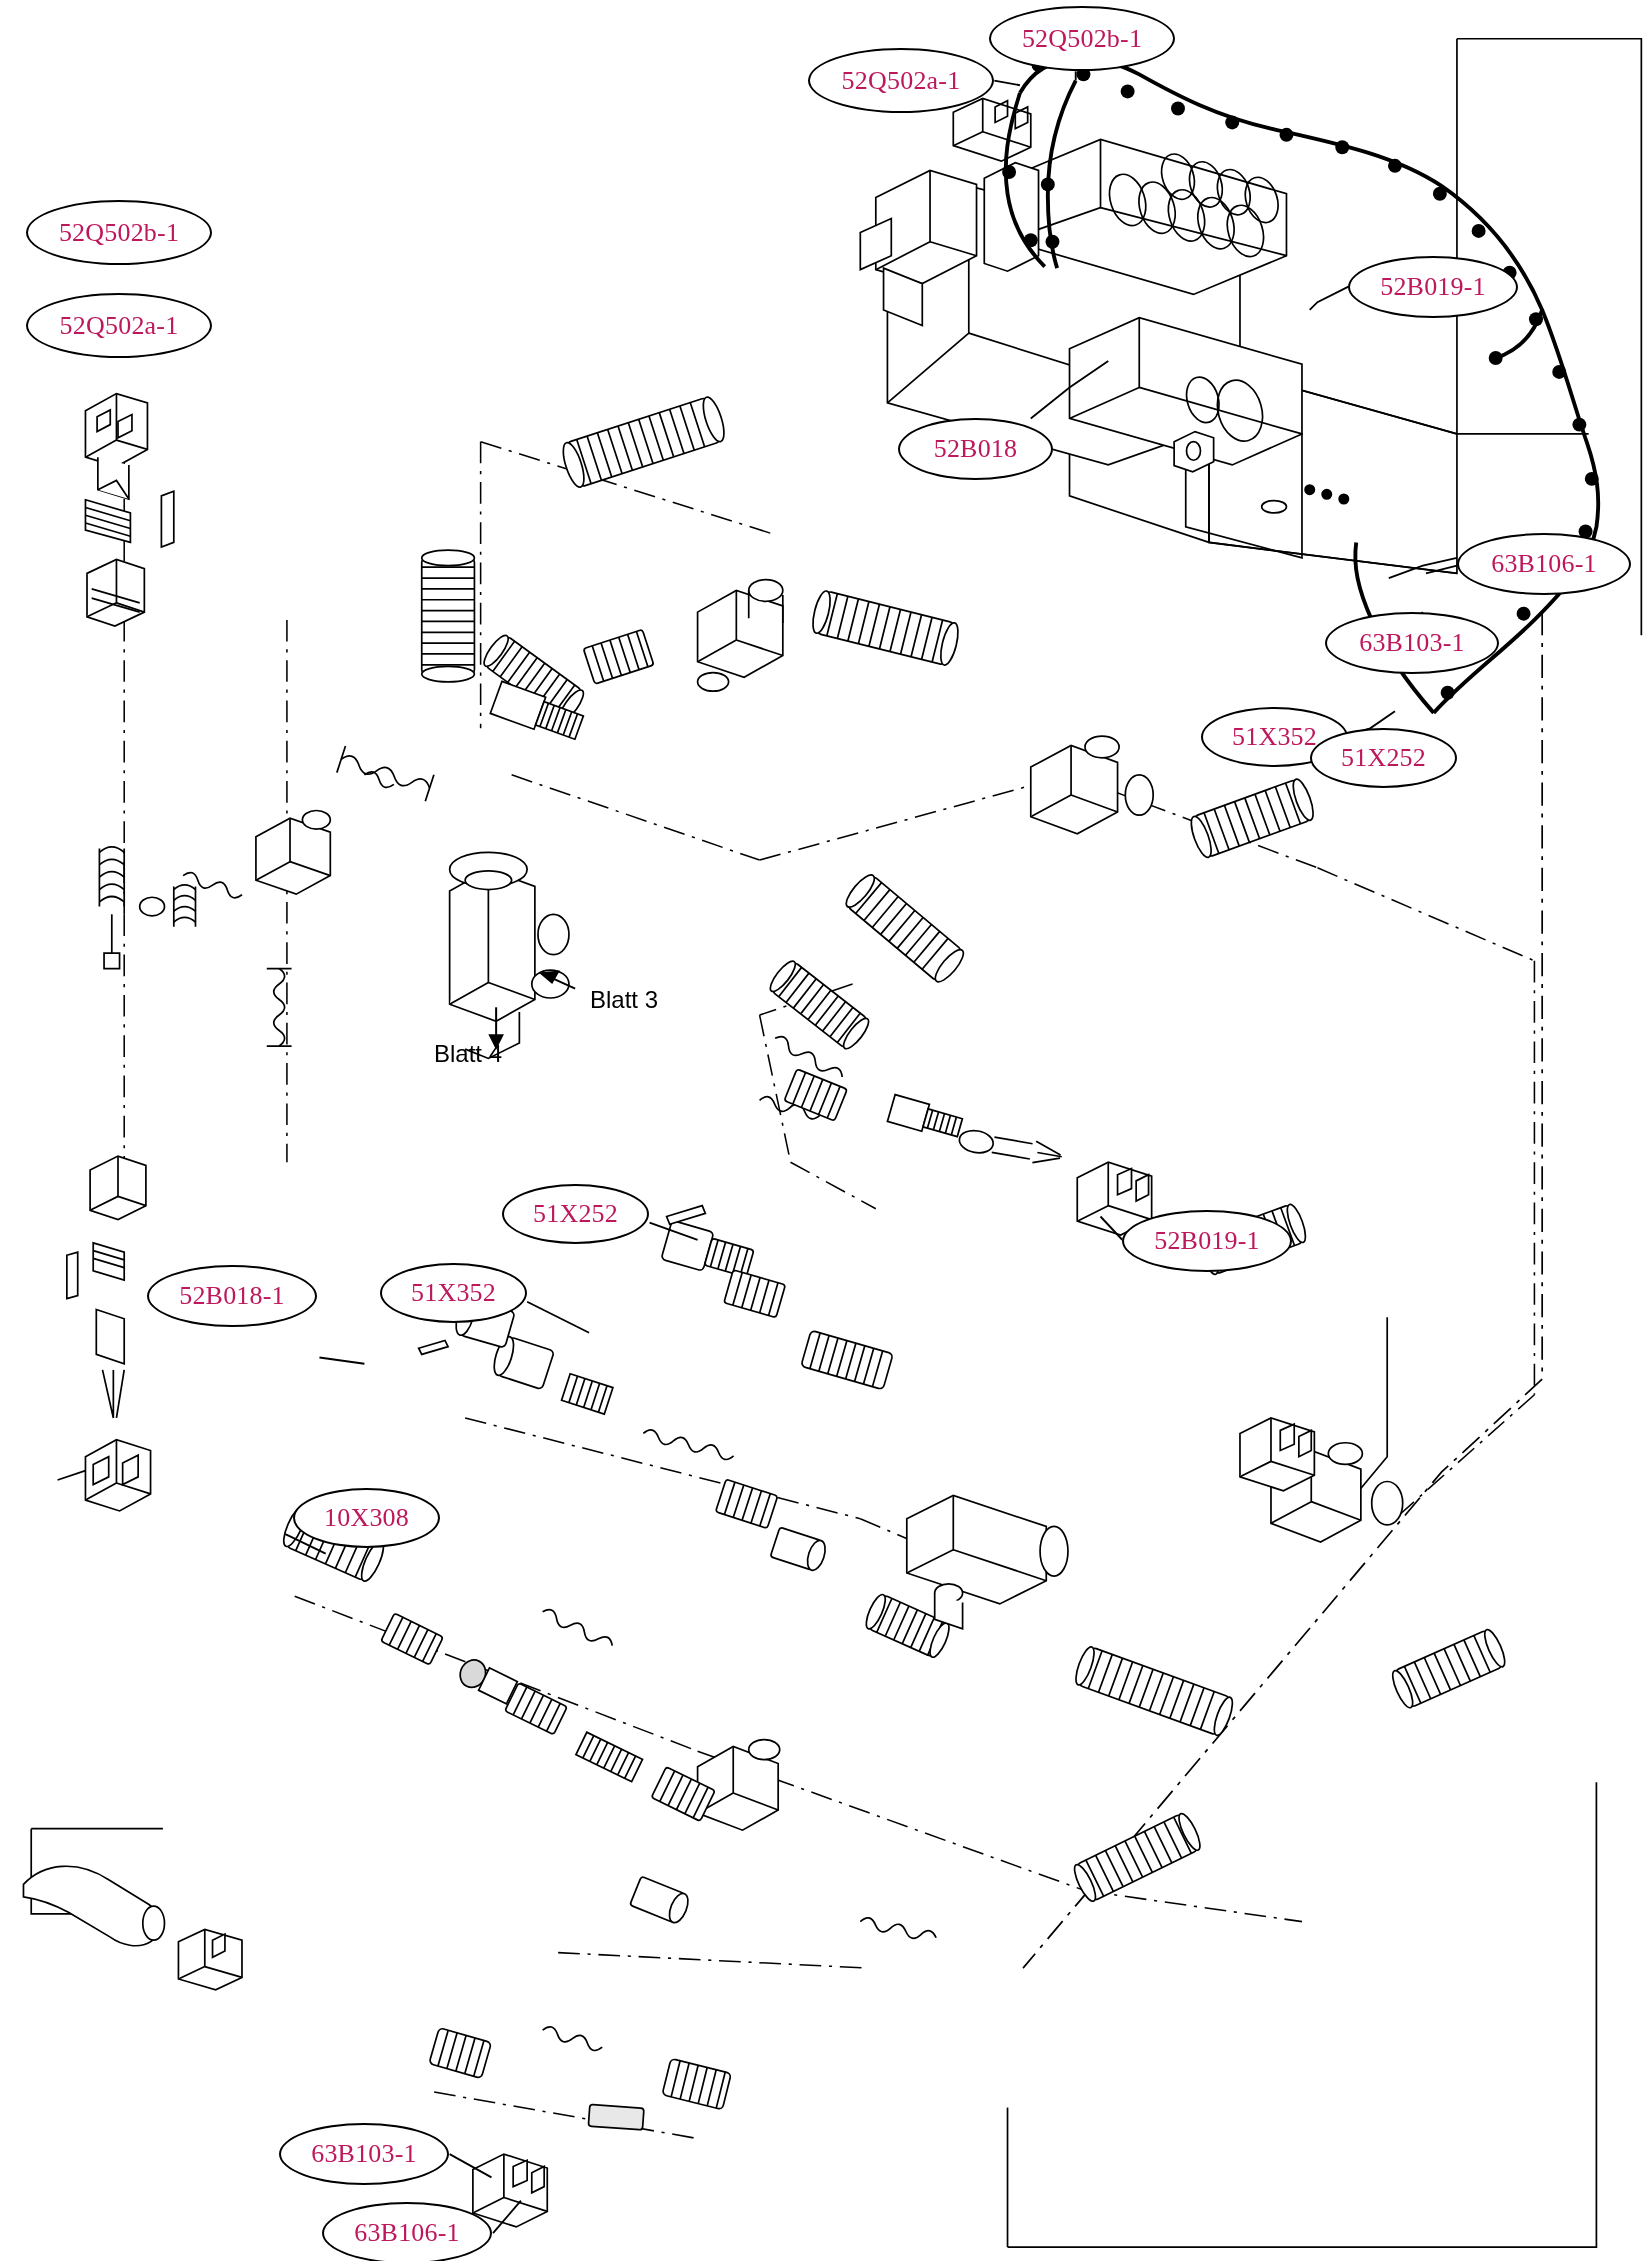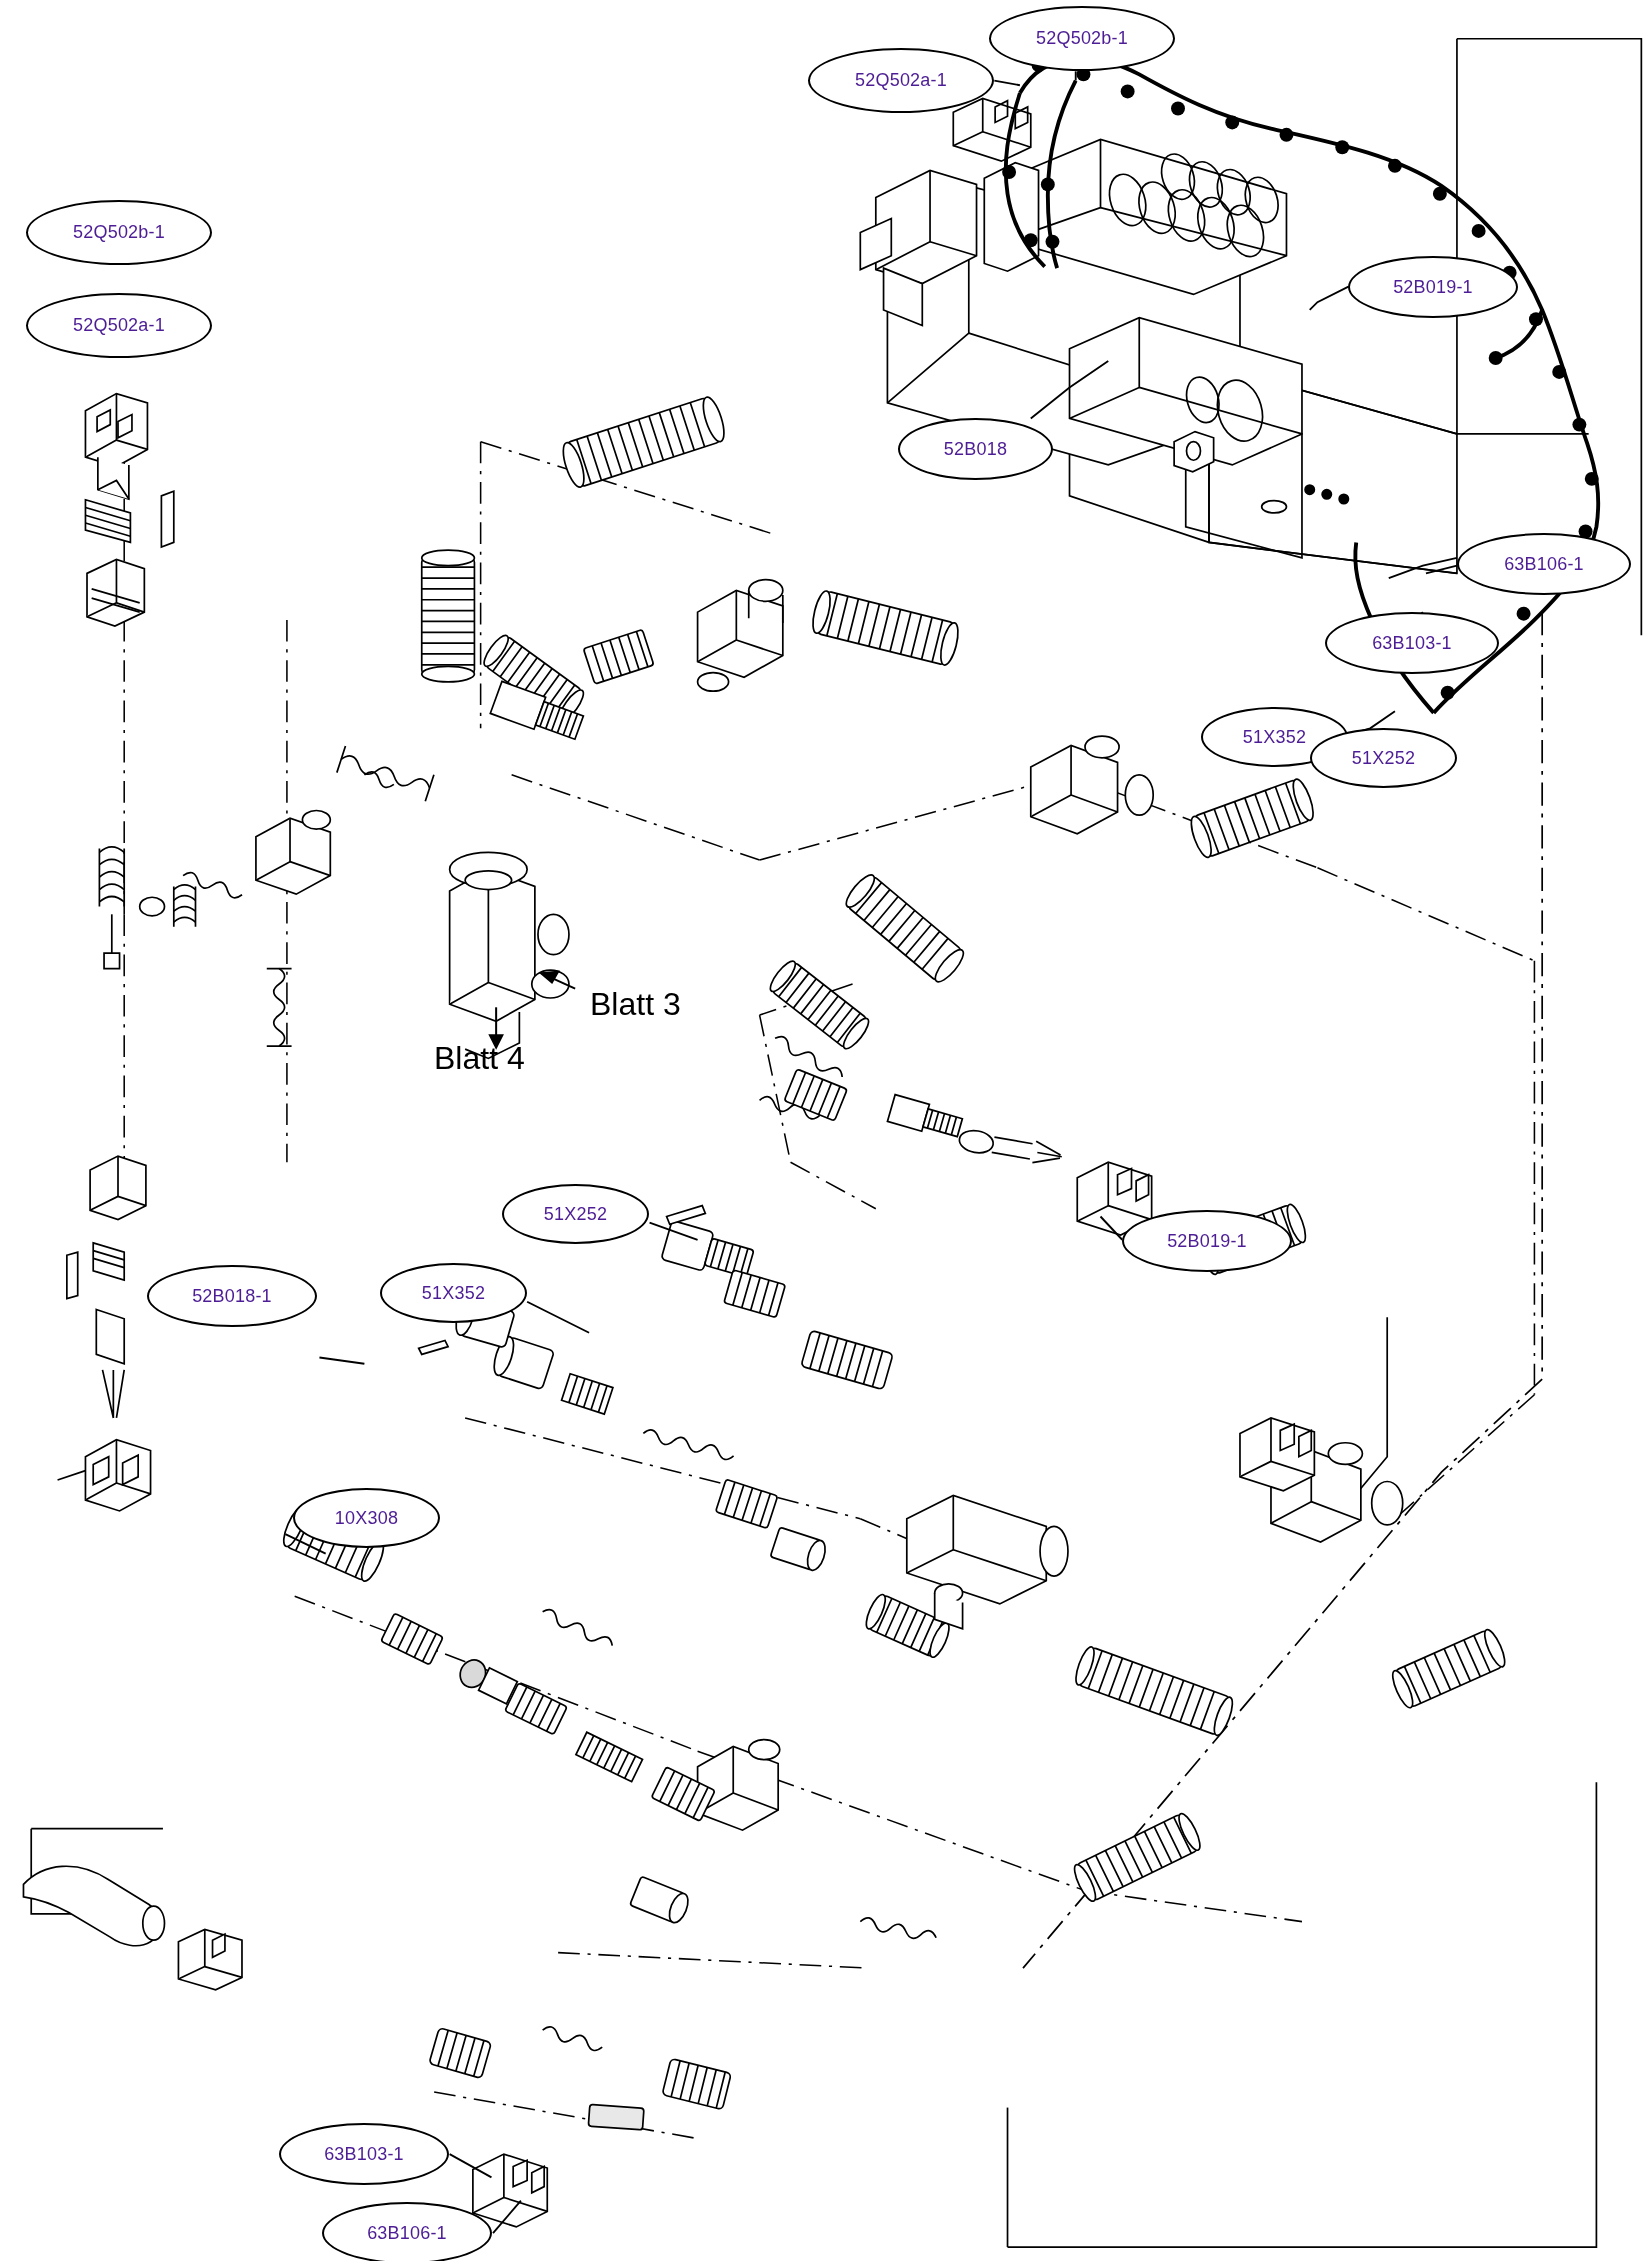--- a/index.html
+++ b/index.html
@@ -25,31 +25,31 @@
     height: 2261px;
   }
   .callout {
     position: absolute;
     display: flex;
     align-items: center;
     justify-content: center;
     border: 2.3px solid #000000;
     border-radius: 50%;
     background: #ffffff;
-    color: #4c1d95;
-    font-size: 18px;
-    font-family: Liberation Sans, sans-serif;
+    color: #be185d;
+    font-size: 26px;
+    font-family: Liberation Serif, serif;
     letter-spacing: 0.2px;
     white-space: nowrap;
     box-sizing: border-box;
   }
   .plain-label {
     position: absolute;
     color: #000000;
-    font-size: 32px;
+    font-size: 24px;
     font-family: "Liberation Sans", sans-serif;
     white-space: nowrap;
   }
 </style>
 </head>
 <body>
 
 <div id="sheet">
 
   <svg id="diagram-svg" viewBox="0 0 2125 2918">

